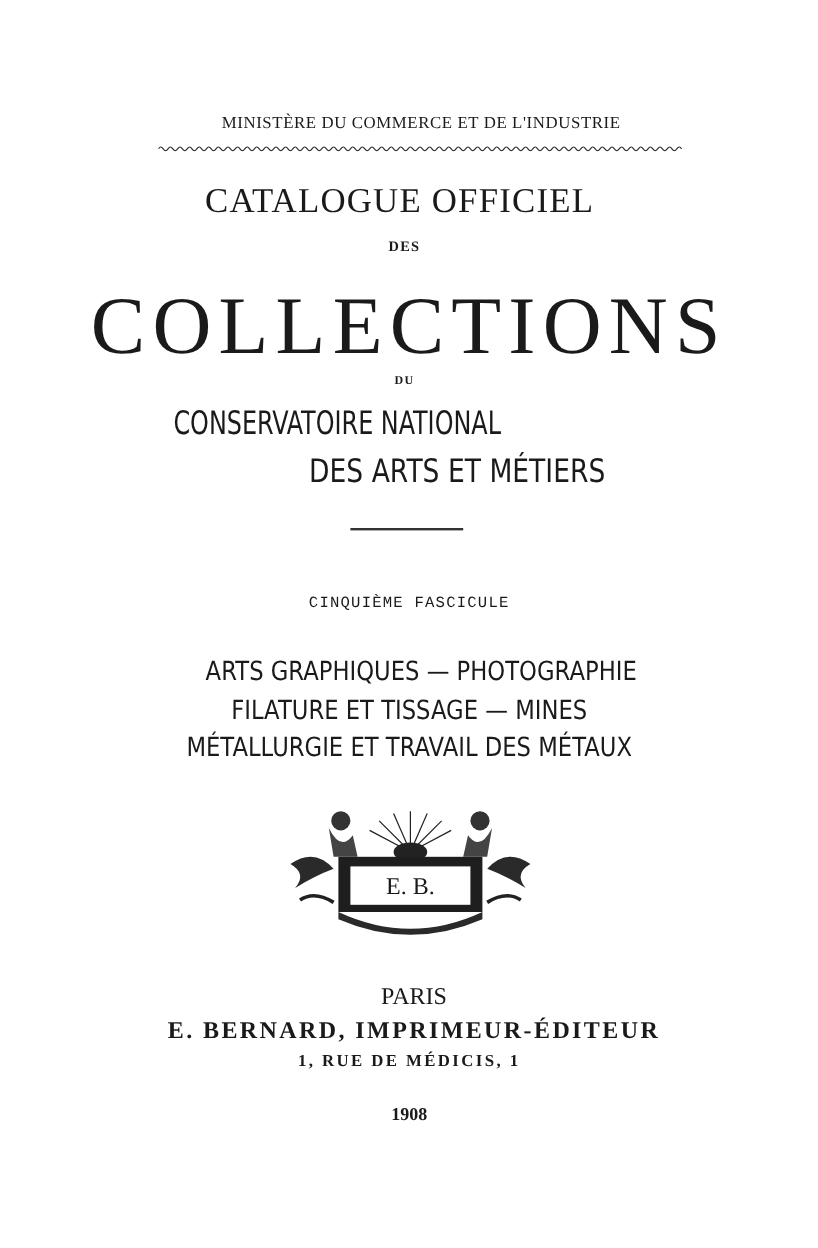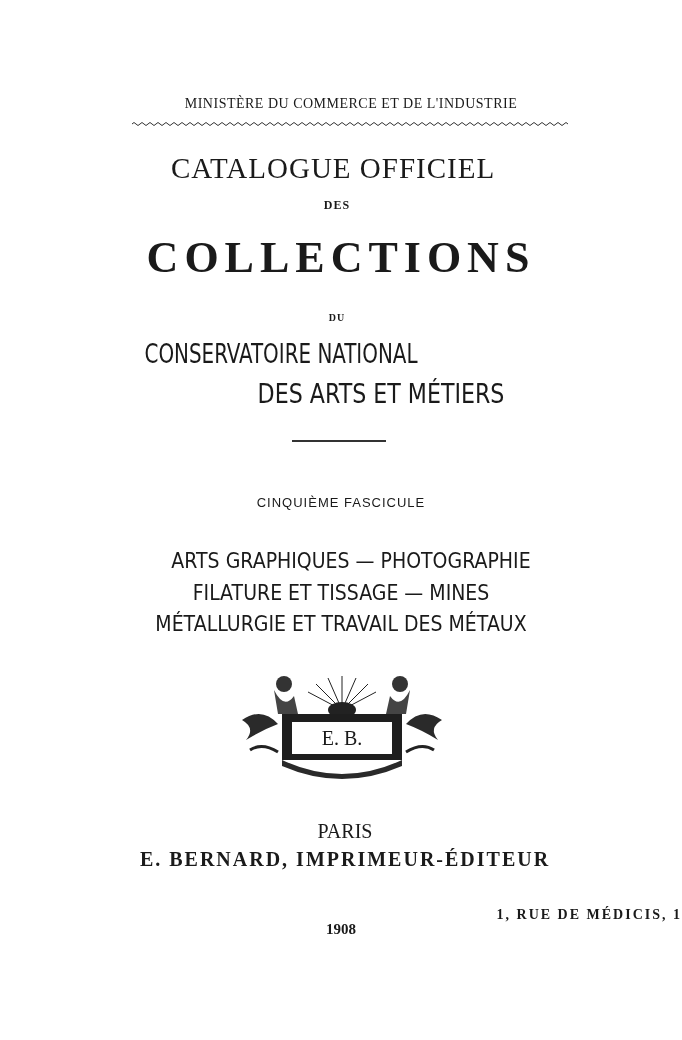--- a/index.html
+++ b/index.html
@@ -3,34 +3,34 @@
 <meta charset="utf-8">
 <style>
   html, body { margin: 0; padding: 0; background: #ffffff; }
   body { width: 682px; height: 1040px; position: relative; overflow: hidden;
          font-family: "Liberation Serif", "DejaVu Serif", serif; color: #1a1a1a; }
   .line { position: absolute; left: 0; width: 682px; text-align: center; white-space: nowrap; }
   .ministry { top: 96px; font-size: 14px; letter-spacing: 0.5px; left: 10px; }
   .wavy { position: absolute; top: 121px; left: 132px; width: 438px; height: 6px; }
   .catalogue { top: 152px; font-size: 29px; letter-spacing: 1px; left: -8px; }
   .des1 { top: 198px; font-size: 12px; font-weight: bold; letter-spacing: 1px; left: -4px; }
-  .collections { top: 232px; font-size: 44px; font-weight: bold; letter-spacing: 6px; left: 0; }
+  .collections { top: 232px; font-size: 68px; font-weight: normal; letter-spacing: 6px; left: 0; }
   .du { top: 312px; font-size: 10px; font-weight: bold; letter-spacing: 1px; left: -4px; }
   .conservatoire { top: 338px; font-size: 27px; left: -60px; font-family: "DejaVu Sans", sans-serif; font-stretch: condensed; transform: scaleX(0.82); }
   .arts-metiers { top: 378px; font-size: 27px; left: 40px; font-family: "DejaVu Sans", sans-serif; transform: scaleX(0.82); }
   .rule { position: absolute; top: 440px; left: 292px; width: 94px; height: 2px; background: #333; }
-  .fascicule { top: 495px; font-size: 13px; letter-spacing: 1px; left: 0; font-family: Liberation Sans, sans-serif; }
+  .fascicule { top: 495px; font-size: 13px; letter-spacing: 1px; left: 0; font-family: Liberation Mono, monospace; }
   .topics { font-family: "DejaVu Sans", sans-serif; font-size: 22px; transform: scaleX(0.86); transform-origin: center; }
   .t1 { top: 548px; left: 10px; }
   .t2 { top: 580px; left: 0; }
   .t3 { top: 611px; left: 0; }
   .emblem { position: absolute; top: 670px; left: 232px; width: 220px; height: 112px; }
   .paris { top: 820px; font-size: 20px; left: 4px; }
   .publisher { top: 848px; font-size: 20px; font-weight: bold; letter-spacing: 2px; left: 4px; }
-  .address { top: 907px; font-size: 14px; font-weight: bold; letter-spacing: 2px; font-variant: small-caps; left: 0; text-align: right; }
+  .address { top: 877px; font-size: 14px; font-weight: bold; letter-spacing: 2px; font-variant: small-caps; left: 0; }
   .year { top: 902px; font-size: 15px; font-weight: bold; left: 0; margin-top: 19px; }
 </style>
 </head>
 <body>
 
 <div>
 
   <div class="line ministry">MINISTÈRE DU COMMERCE ET DE L'INDUSTRIE</div>
   <svg class="wavy" viewBox="0 0 438 6" preserveAspectRatio="none">
     <path d="M0 3 Q2 0 4 3 T8 3 T12 3 T16 3 T20 3 T24 3 T28 3 T32 3 T36 3 T40 3 T44 3 T48 3 T52 3 T56 3 T60 3 T64 3 T68 3 T72 3 T76 3 T80 3 T84 3 T88 3 T92 3 T96 3 T100 3 T104 3 T108 3 T112 3 T116 3 T120 3 T124 3 T128 3 T132 3 T136 3 T140 3 T144 3 T148 3 T152 3 T156 3 T160 3 T164 3 T168 3 T172 3 T176 3 T180 3 T184 3 T188 3 T192 3 T196 3 T200 3 T204 3 T208 3 T212 3 T216 3 T220 3 T224 3 T228 3 T232 3 T236 3 T240 3 T244 3 T248 3 T252 3 T256 3 T260 3 T264 3 T268 3 T272 3 T276 3 T280 3 T284 3 T288 3 T292 3 T296 3 T300 3 T304 3 T308 3 T312 3 T316 3 T320 3 T324 3 T328 3 T332 3 T336 3 T340 3 T344 3 T348 3 T352 3 T356 3 T360 3 T364 3 T368 3 T372 3 T376 3 T380 3 T384 3 T388 3 T392 3 T396 3 T400 3 T404 3 T408 3 T412 3 T416 3 T420 3 T424 3 T428 3 T432 3 T436 3" fill="none" stroke="#333" stroke-width="1"></path>

